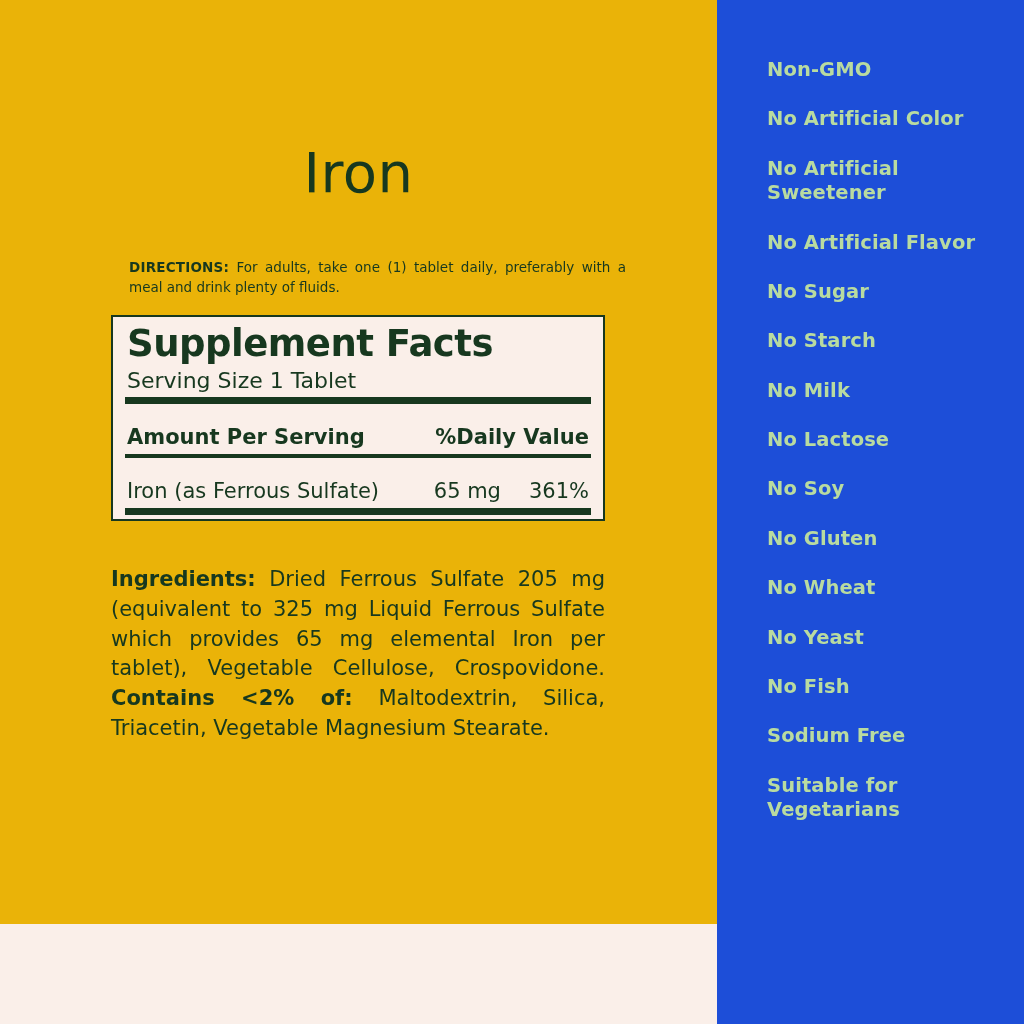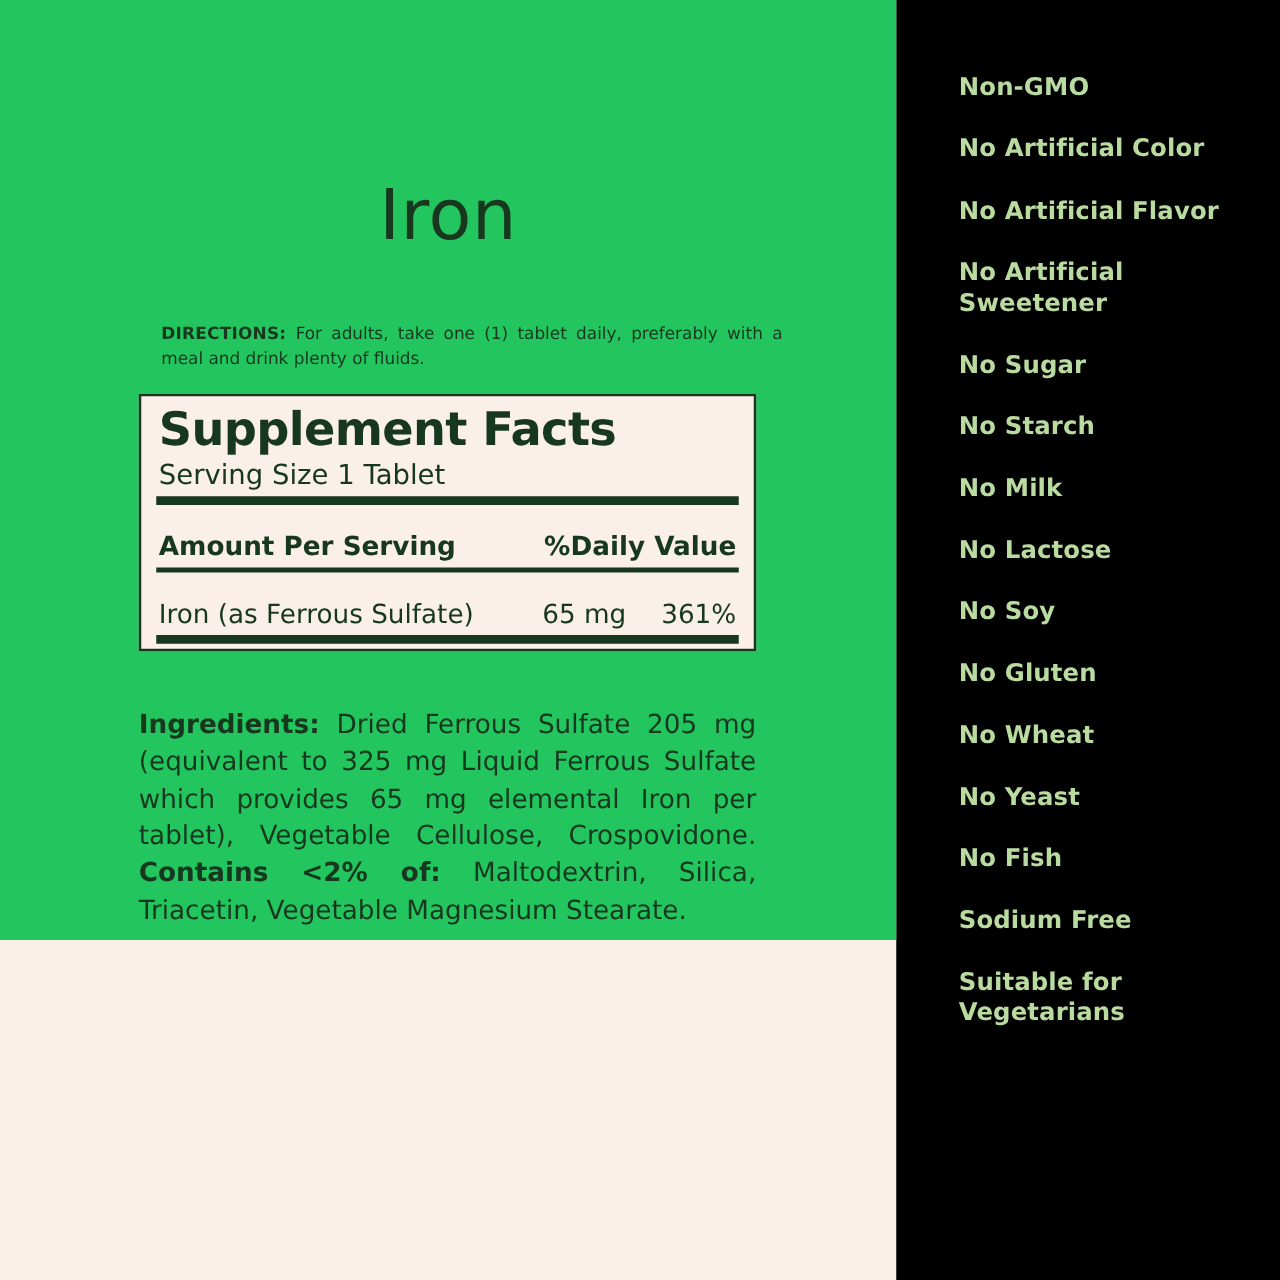--- a/index.html
+++ b/index.html
@@ -15,22 +15,22 @@
   }
   .page {
     position: relative;
     width: 1024px;
     height: 1024px;
     display: flex;
   }
   
   .left {
     width: 717px;
-    height: 752px;
-    background: #22c55e;
+    height: 924px;
+    background: #eab308;
     box-sizing: border-box;
     position: relative;
   }
   .product-title {
     text-align: center;
     color: #17381f;
     font-size: 56px;
     font-weight: 400;
     letter-spacing: 0.5px;
     margin: 0;
@@ -114,21 +114,21 @@
     color: #17381f;
     text-align: justify;
   }
   .ingredients b {
     font-weight: bold;
   }
   
   .right {
     width: 307px;
     height: 1024px;
-    background: #000000;
+    background: #1d4ed8;
     box-sizing: border-box;
     padding: 58px 0 2px 50px;
   }
   .claim {
     color: #b9dba0;
     font-size: 19.5px;
     font-weight: bold;
     line-height: 1.25;
     margin-bottom: 25px;
     max-width: 228px;
@@ -169,22 +169,22 @@
 
     <div class="ingredients">
       <b>Ingredients:</b><span> Dried Ferrous Sulfate 205 mg (equivalent to 325 mg Liquid Ferrous Sulfate which provides 65 mg elemental Iron per tablet), Vegetable Cellulose, Crospovidone. </span><b>Contains &lt;2% of:</b><span> Maltodextrin, Silica, Triacetin, Vegetable Magnesium Stearate.</span>
     </div>
 
   </div>
 
   <div class="right">
     <div class="claim">Non-GMO</div>
     <div class="claim">No Artificial Color</div>
+    <div class="claim">No Artificial Sweetener</div>
     <div class="claim">No Artificial Flavor</div>
-    <div class="claim">No Artificial Sweetener</div>
     <div class="claim">No Sugar</div>
     <div class="claim">No Starch</div>
     <div class="claim">No Milk</div>
     <div class="claim">No Lactose</div>
     <div class="claim">No Soy</div>
     <div class="claim">No Gluten</div>
     <div class="claim">No Wheat</div>
     <div class="claim">No Yeast</div>
     <div class="claim">No Fish</div>
     <div class="claim">Sodium Free</div>

